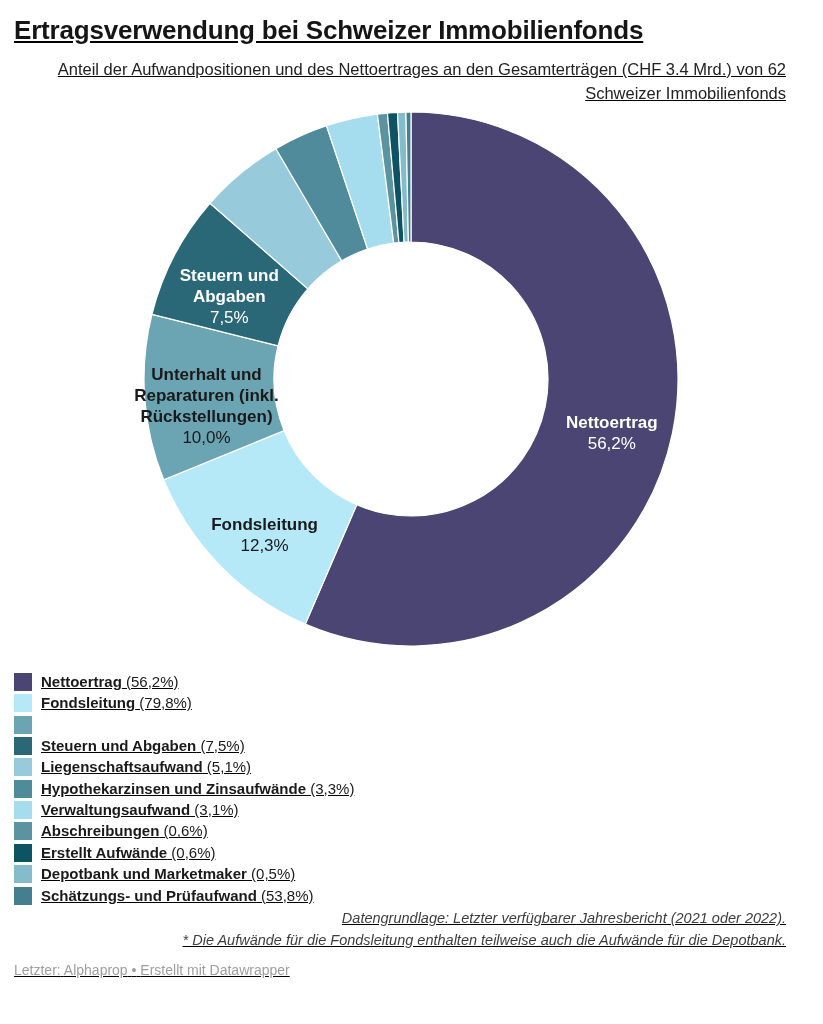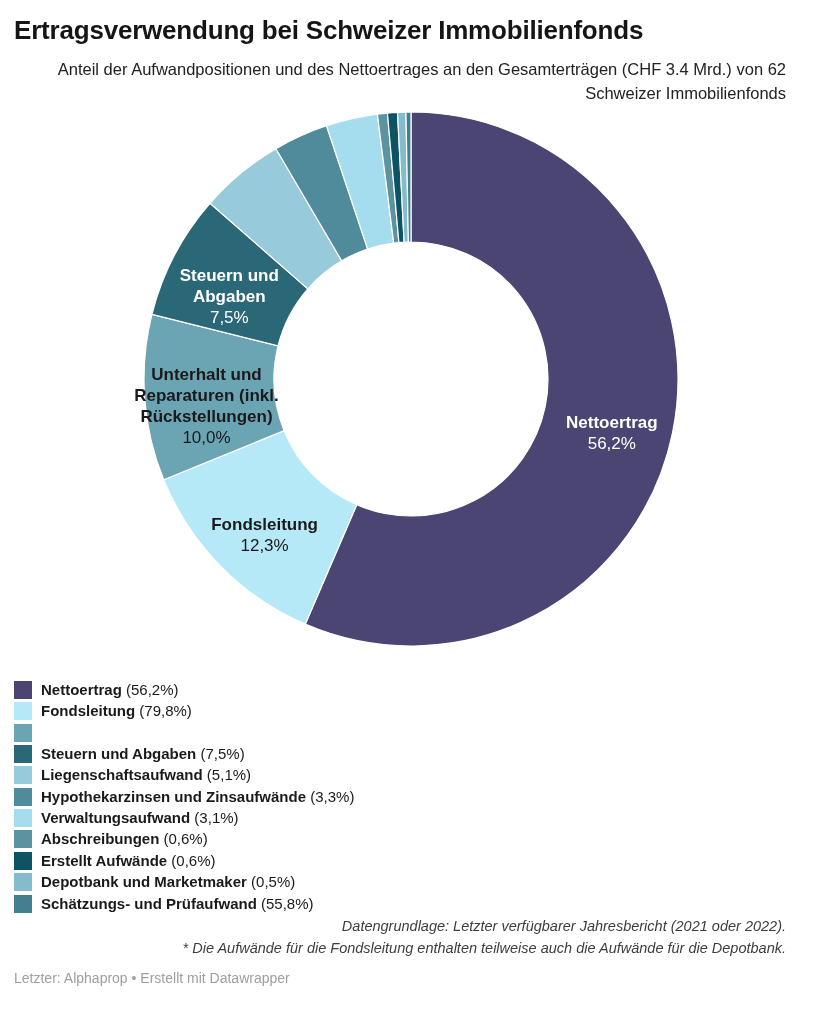--- a/index.html
+++ b/index.html
@@ -11,20 +11,21 @@
     overflow: hidden;
     font-family: "Liberation Sans", sans-serif;
     -webkit-font-smoothing: antialiased;
   }
   .page {
     box-sizing: border-box;
     width: 798px;
     height: 1024px;
     padding: 16px 12px 0 14px;
     background: #ffffff;
+    text-decoration: underline;
   }
   .title {
     margin: 0;
     font-size: 26px;
     line-height: 1.15;
     font-weight: 700;
     color: #151515;
     letter-spacing: -0.2px;
   }
   .subtitle {
@@ -46,21 +47,21 @@
   svg.donut {
     display: block;
     width: 823px;
     height: 548px;
   }
   svg.donut text {
     font-family: "Liberation Sans", sans-serif;
     font-size: 17px;
   }
   .legend {
-    margin-top: 25px;
+    margin-top: 17px;
   }
   .legend-row {
     display: flex;
     align-items: center;
     height: 18px;
     margin-bottom: 3.4px;
   }
   .legend-swatch {
     flex: 0 0 auto;
     width: 18px;
@@ -156,21 +157,21 @@
       <div class="legend-row">
         <span class="legend-swatch" style="background: rgb(13, 83, 100);"></span>
         <span class="legend-text"><span class="lg-name">Erstellt Aufwände</span><span class="lg-pct"> (0,6%)</span></span>
       </div>
       <div class="legend-row">
         <span class="legend-swatch" style="background: rgb(133, 188, 203);"></span>
         <span class="legend-text"><span class="lg-name">Depotbank und Marketmaker</span><span class="lg-pct"> (0,5%)</span></span>
       </div>
       <div class="legend-row">
         <span class="legend-swatch" style="background: rgb(68, 127, 144);"></span>
-        <span class="legend-text"><span class="lg-name">Schätzungs- und Prüfaufwand</span><span class="lg-pct"> (55,8%)</span></span>
+        <span class="legend-text"><span class="lg-name">Schätzungs- und Prüfaufwand</span><span class="lg-pct"> (53,8%)</span></span>
       </div>
     </div>
 
   <div class="notes">
     <p class="note-line">Datengrundlage: Letzter verfügbarer Jahresbericht (2021 oder 2022).</p>
     <p class="note-line">* Die Aufwände für die Fondsleitung enthalten teilweise auch die Aufwände für die Depotbank.</p>
   </div>
 
   <p class="source-line"><span>Letzter:</span> <span>Alphaprop</span> <span>•</span> <span>Erstellt mit Datawrapper</span></p>
 

